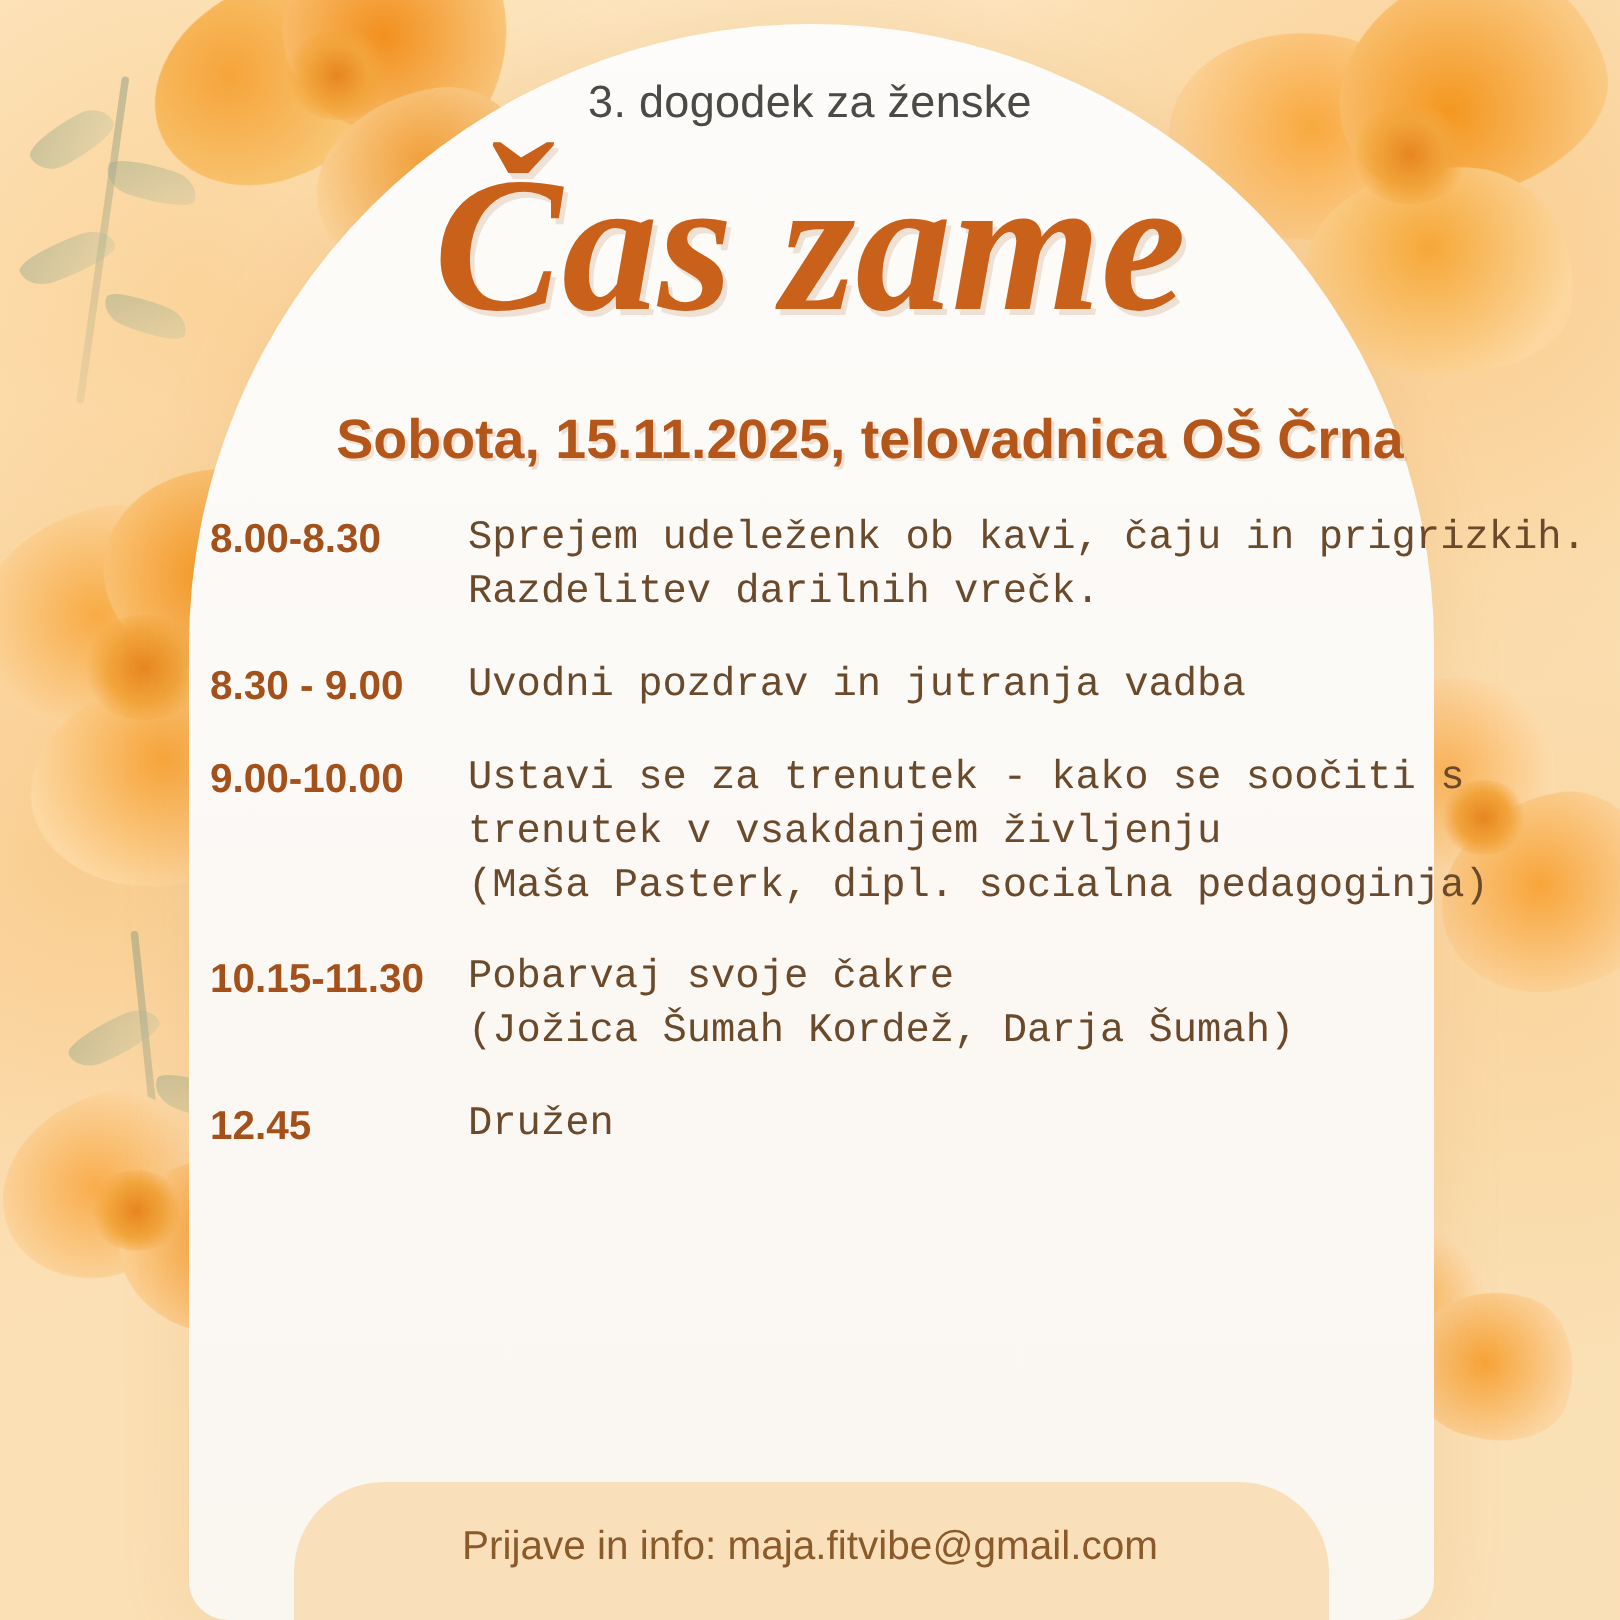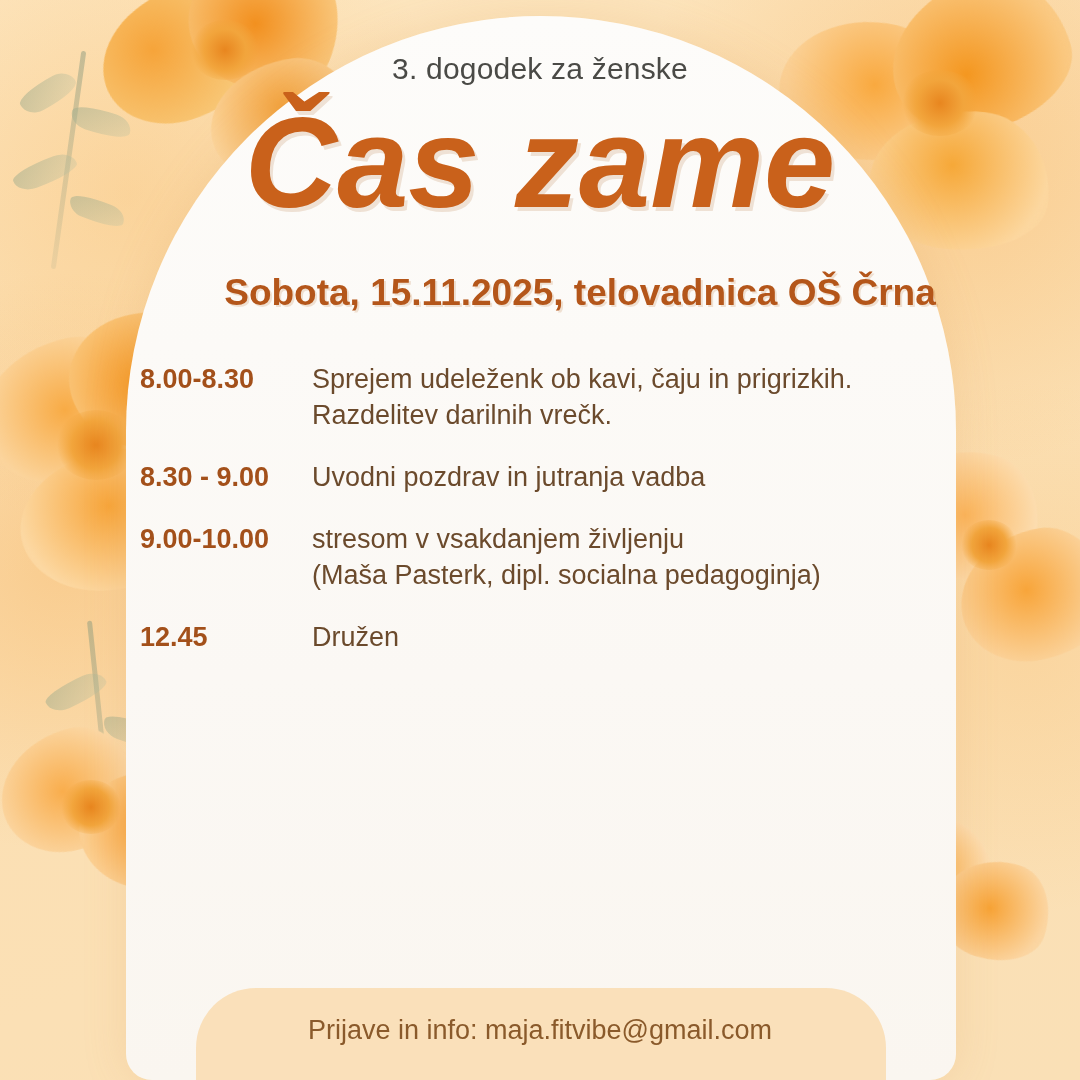--- a/index.html
+++ b/index.html
@@ -91,21 +91,21 @@
     font-size: 30px;
     color: #4a4a46;
     letter-spacing: 0.2px;
   }
   .title {
     position: absolute;
     top: 96px;
     left: 0;
     width: 1080px;
     text-align: center;
-    font-family: Liberation Sans, sans-serif;
+    font-family: Liberation Serif, serif;
     font-style: italic;
     font-weight: bold;
     font-size: 128px;
     line-height: 1.05;
     color: #c9611b;
     text-shadow: 3px 4px 0 rgba(180,110,50,0.18);
   }
   .subtitle {
     position: absolute;
     top: 272px;
@@ -114,21 +114,21 @@
     text-align: center;
     font-size: 37px;
     font-weight: bold;
     color: #b4561a;
     text-shadow: 2px 2px 0 rgba(190,120,60,0.20);
     padding-left: 40px;
   }
 
   .schedule {
     position: absolute;
-    top: 362px;
+    top: 342px;
     left: 140px;
     width: 812px;
   }
   .row {
     display: flex;
     align-items: flex-start;
     margin-bottom: 26px;
   }
   .row .time {
     flex: 0 0 172px;
@@ -136,20 +136,21 @@
     font-weight: bold;
     color: #a3501a;
     padding-top: 2px;
     white-space: nowrap;
   }
   .row .desc {
     flex: 1 1 auto;
     font-size: 27px;
     color: #6b4a2c;
     line-height: 1.33;
+    font-family: Liberation Mono, monospace;
   }
   .row .desc .line {
     display: block;
     white-space: nowrap;
   }
 
   .footer {
     position: absolute;
     bottom: 34px;
     left: 0;
@@ -252,25 +253,33 @@
       <div class="row">
         <div class="time">8.30 - 9.00</div>
         <div class="desc">
           <span class="line">Uvodni pozdrav in jutranja vadba</span>
         </div>
       </div>
 
       <div class="row">
         <div class="time">9.00-10.00</div>
         <div class="desc">
-          <span class="line"> stresom v vsakdanjem življenju</span>
+          <span class="line"> Ustavi se za trenutek - kako se soočiti s</span>
+          <span class="line"> trenutek v vsakdanjem življenju</span>
           <span class="line"> (Maša Pasterk, dipl. socialna pedagoginja)</span>
         </div>
       </div>
 
+      <div class="row">
+        <div class="time">10.15-11.30</div>
+        <div class="desc">
+          <span class="line">Pobarvaj svoje čakre</span>
+          <span class="line">(Jožica Šumah Kordež, Darja Šumah)</span>
+        </div>
+      </div>
 
 
       <div class="row">
         <div class="time">12.45</div>
         <div class="desc">
           <span class="line">Družen</span>
         </div>
       </div>
 
     </div>

